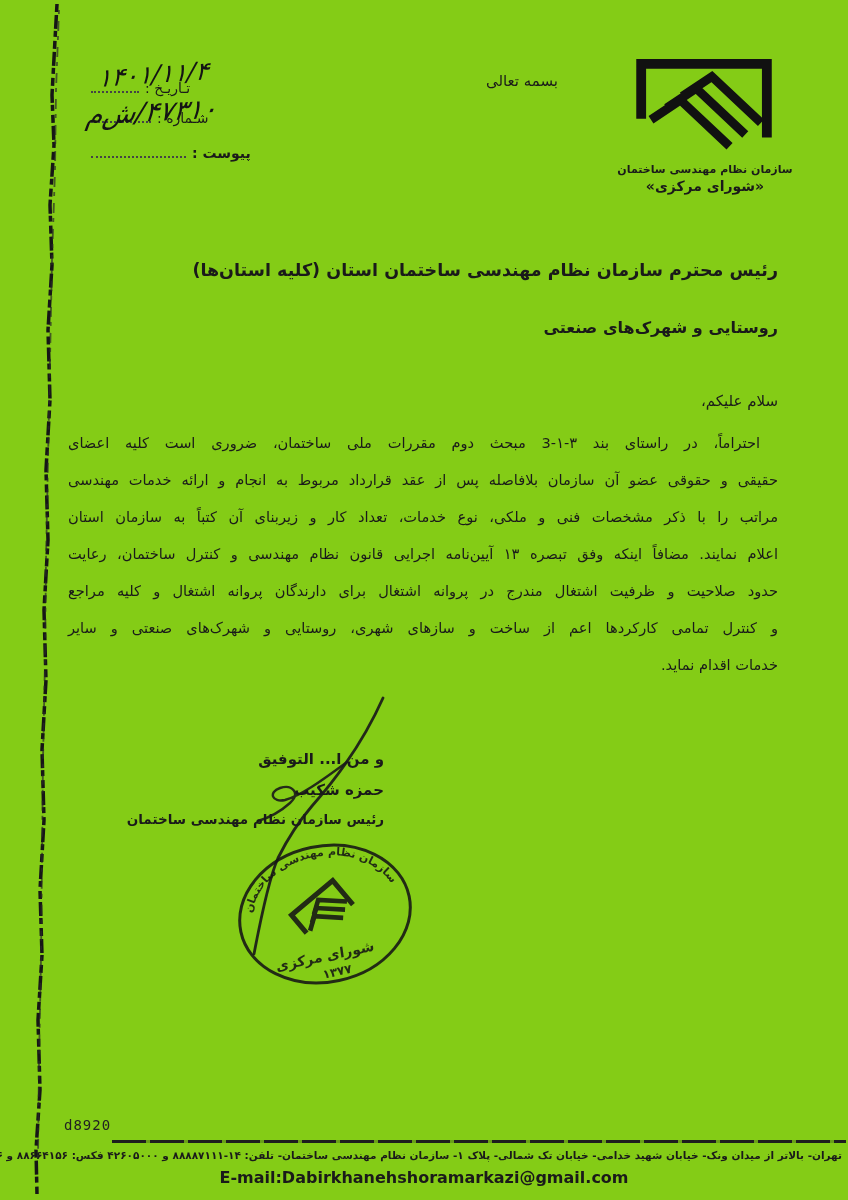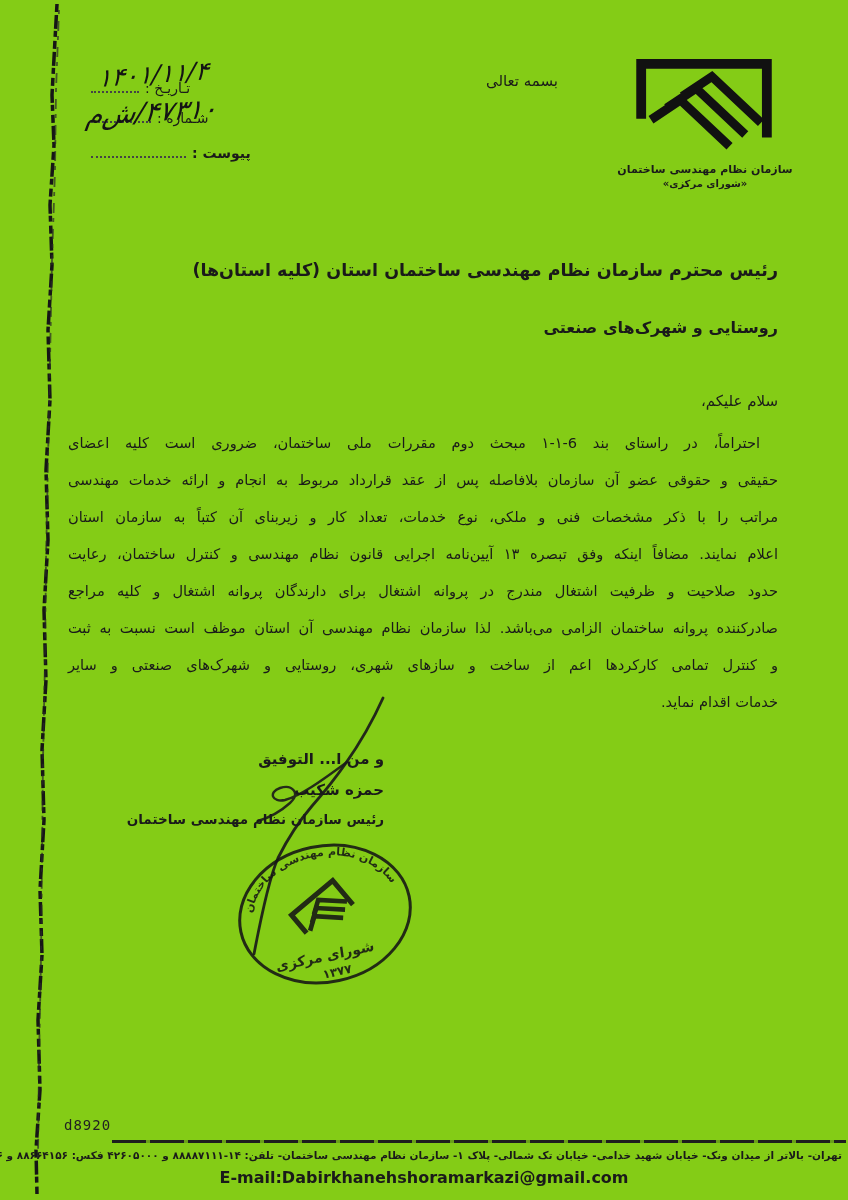--- a/index.html
+++ b/index.html
@@ -29,21 +29,21 @@
   }
   .hw-date   { top:60px; left:98px;  font-size:25px; transform:rotate(-4deg) skewX(-8deg); }
   .hw-number { top:96px; left:86px;  font-size:27px; transform:rotate(-3deg) skewX(-10deg); }
 
   .bismillah { top:72px; left:462px; width:120px; text-align:center; font-size:15px; }
 
   
   .logo-block { top:54px; left:610px; width:190px; text-align:center; }
   .logo-block svg { display:block; margin:0 auto; }
   .org-name { font-size:11px; font-weight:bold; direction:rtl; margin-top:1px; }
-  .org-council { font-size:10px; font-weight:bold; direction:rtl; margin-top:2px; }
+  .org-council { font-size:14px; font-weight:bold; direction:rtl; margin-top:2px; }
 
   
   .recipient { top:260px; right:70px; direction:rtl; font-weight:bold; font-size:17.5px; white-space:nowrap; }
   .subject { top:308px; right:70px; width:710px; direction:rtl; font-weight:bold; font-size:16px; }
   .subject .s1 { line-height:40px; text-align:justify; text-align-last:justify; }
   .subject .s2 { line-height:40px; text-align:right; }
   .salutation { top:392px; right:70px; direction:rtl; font-size:15px; }
   .body-text { top:424px; right:70px; width:710px; direction:rtl; font-size:14.6px; }
   .body-line { height:37px; line-height:37px; text-align:justify; text-align-last:justify; white-space:normal; }
   .body-line:first-child { text-indent:18px; }
@@ -111,26 +111,25 @@
 
   <div class="abs recipient">رئیس محترم سازمان نظام مهندسی ساختمان استان (کلیه استان‌ها)</div>
 
   <div class="abs subject">
     <div class="s2">روستایی و شهرک‌های صنعتی</div>
   </div>
 
   <div class="abs salutation">سلام علیکم،</div>
 
   <div class="abs body-text">
-    <div class="body-line">احتراماً، در راستای بند 6-۱-۱ مبحث دوم مقررات ملی ساختمان، ضروری است کلیه اعضای</div>
+    <div class="body-line">احتراماً، در راستای بند ۳-۱-3 مبحث دوم مقررات ملی ساختمان، ضروری است کلیه اعضای</div>
     <div class="body-line">حقیقی و حقوقی عضو آن سازمان بلافاصله پس از عقد قرارداد مربوط به انجام و ارائه خدمات مهندسی</div>
     <div class="body-line">مراتب را با ذکر مشخصات فنی و ملکی، نوع خدمات، تعداد کار و زیربنای آن کتباً به سازمان استان</div>
     <div class="body-line">اعلام نمایند. مضافاً اینکه وفق تبصره ۱۳ آیین‌نامه اجرایی قانون نظام مهندسی و کنترل ساختمان، رعایت</div>
     <div class="body-line">حدود صلاحیت و ظرفیت اشتغال مندرج در پروانه اشتغال برای دارندگان پروانه اشتغال و کلیه مراجع</div>
-    <div class="body-line">صادرکننده پروانه ساختمان الزامی می‌باشد. لذا سازمان نظام مهندسی آن استان موظف است نسبت به ثبت</div>
     <div class="body-line">و کنترل تمامی کارکردها اعم از ساخت و سازهای شهری، روستایی و شهرک‌های صنعتی و سایر</div>
     <div class="body-line">خدمات اقدام نماید.</div>
   </div>
 
   <div class="abs sig-block">
     <div class="sig-closing">و من ا... التوفیق</div>
     <div class="sig-name">حمزه شکیب</div>
     <div class="sig-title">رئیس سازمان نظام مهندسی ساختمان</div>
   </div>
 

